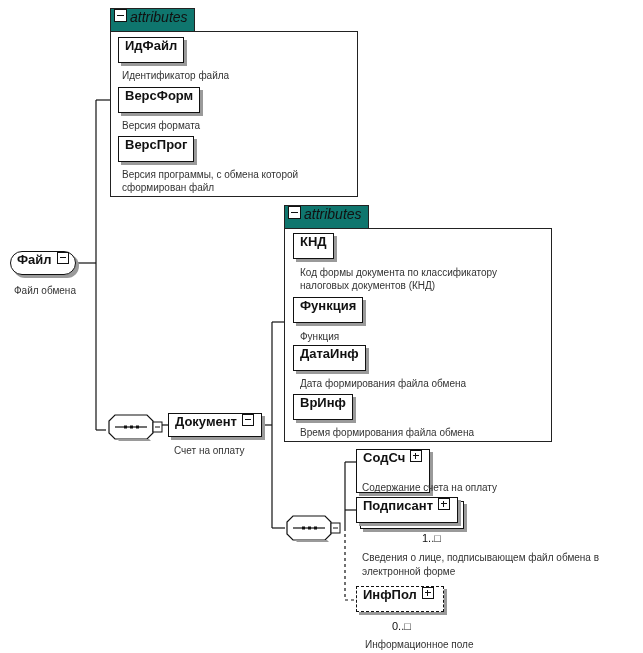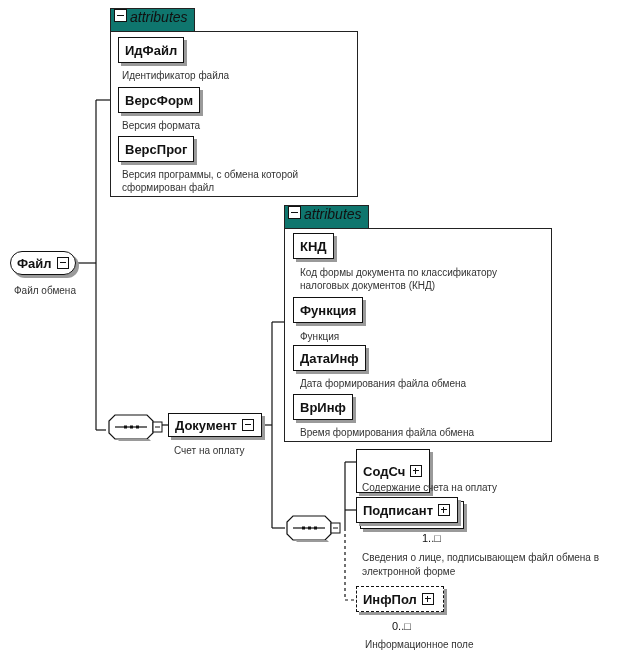--- a/index.html
+++ b/index.html
@@ -6,21 +6,21 @@
   body { width:643px; height:653px; position:relative; overflow:hidden;
          font-family:"Liberation Sans", sans-serif; color:#111; }
   #wires { position:absolute; left:0; top:0; width:643px; height:653px; pointer-events:none; }
   .attr-panel { position:absolute; border:1px solid #222; background:#fff; }
   .attr-tab { position:absolute; border:1px solid #222; border-bottom:none; background:#0f766e;
               height:22px; display:flex; align-items:flex-start; padding:0 6px 0 3px;
               font-style:italic; font-size:14px; }
   .tab-toggle { width:11px; height:11px; border:1px solid #111; margin-right:3px; position:relative; background:#fff; }
   .tab-toggle::after { content:""; position:absolute; left:2px; right:2px; top:5px; height:1px; background:#111; }
   .node { position:absolute; border:1px solid #111; background:#fff;
-          font-weight:bold; font-size:13px; display:flex; align-items:center;
+          font-weight:bold; font-size:13px; display:flex; 
           box-shadow:3px 3px 0 #9a9a9a; padding:0 6px; box-sizing:border-box; }
   .node.dashed { border:1px dashed #111; }
   .node .lbl { flex:0 0 auto; }
   .toggle { width:10px; height:10px; border:1px solid #111; background:#fff; position:relative; margin-left:5px; flex:0 0 auto; }
   .toggle.minus::after { content:""; position:absolute; left:2px; right:2px; top:4px; height:1px; background:#111; }
   .toggle.plus::after { content:""; position:absolute; left:2px; right:2px; top:4px; height:1px; background:#111; }
   .toggle.plus::before { content:""; position:absolute; top:2px; bottom:2px; left:4px; width:1px; background:#111; }
   .stack-back { position:absolute; border:1px solid #111; background:#fff; box-shadow:3px 3px 0 #9a9a9a; }
   .desc { position:absolute; font-size:10px; color:#333; line-height:14px; }
   .mult { position:absolute; font-size:11px; color:#111; }

